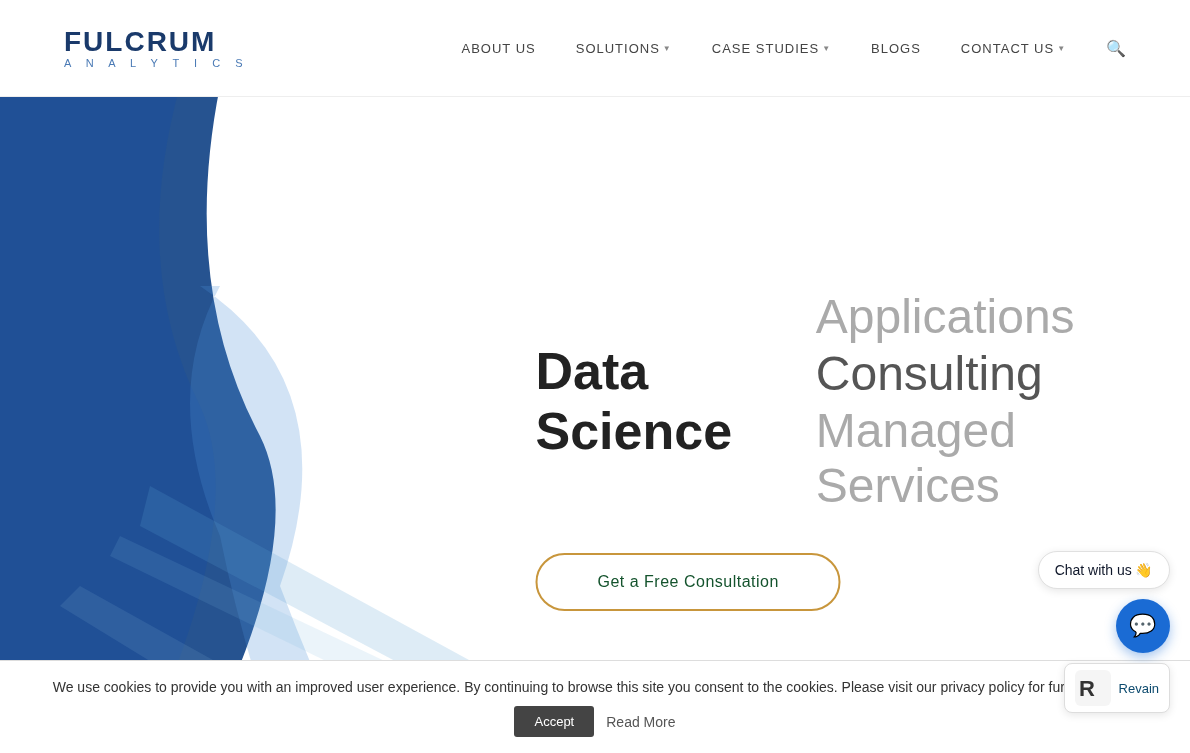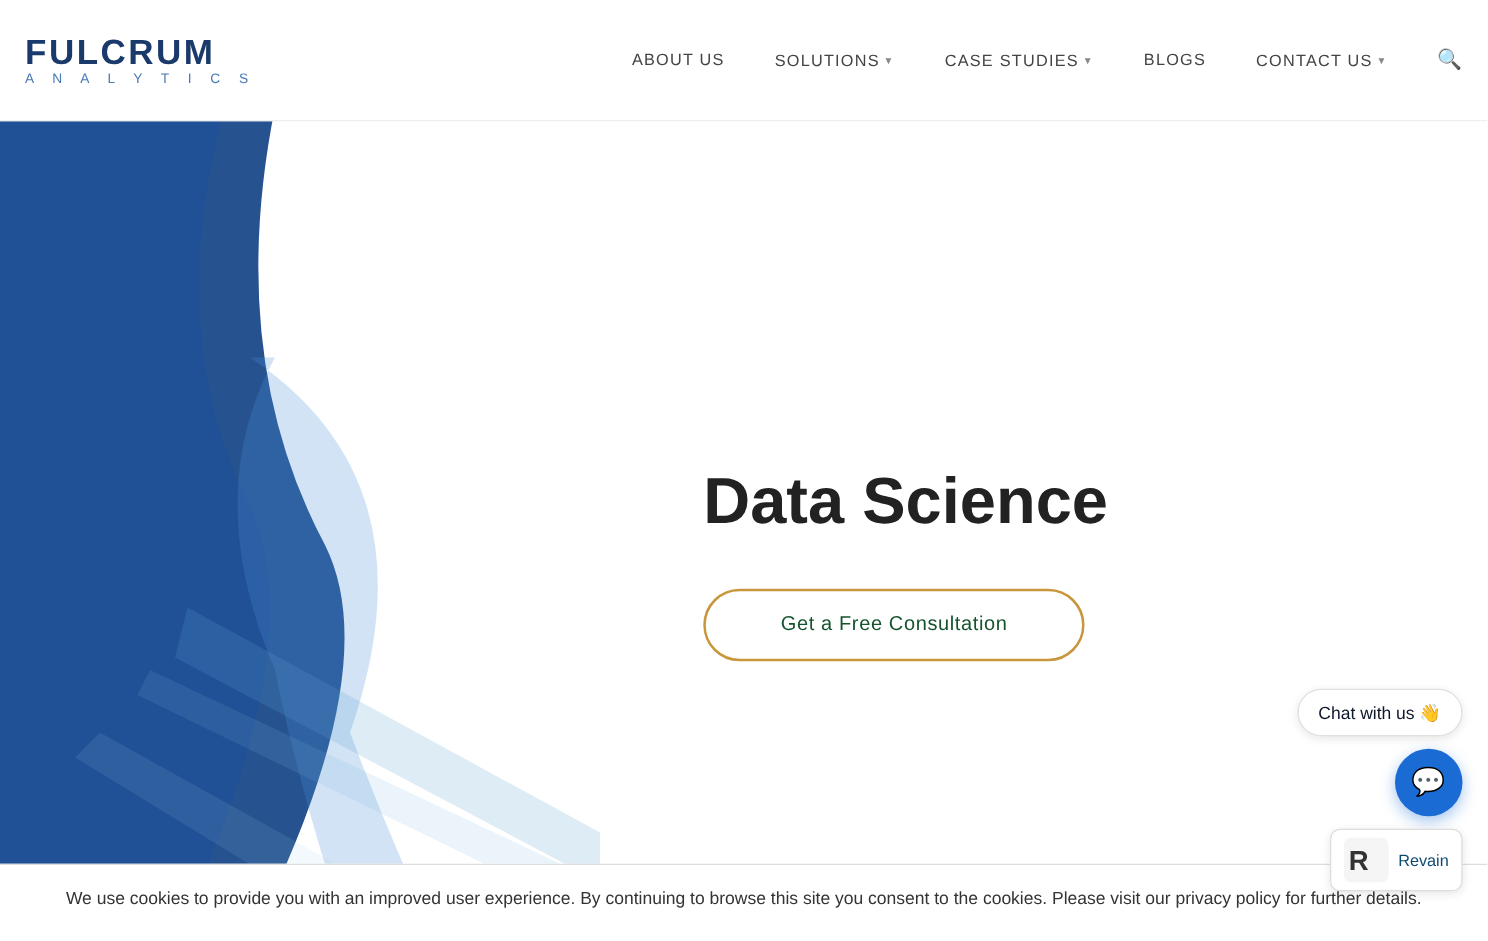--- a/index.html
+++ b/index.html
@@ -7,21 +7,21 @@
 
     
     .navbar {
       position: absolute;
       top: 0; left: 0; right: 0;
       height: 97px;
       background: #fff;
       display: flex;
       align-items: center;
       justify-content: space-between;
-      padding: 0 20px;
+      padding: 0 64px;
       z-index: 100;
       border-bottom: 1px solid #eee;
     }
     .logo {
       display: flex;
       flex-direction: column;
       line-height: 1;
     }
     .logo-fulcrum {
       font-size: 28px;
@@ -295,28 +295,37 @@
     <path d="M200,200 Q350,300 280,500 Q310,580 350,667 L280,667 Q240,550 220,450 Q160,310 220,200 Z" fill="#4a90d9" opacity="0.25"></path>
 
     <path d="M150,400 L480,580 L480,620 L140,440 Z" fill="#5a9fd4" opacity="0.2"></path>
     <path d="M120,450 L480,620 L480,650 L110,470 Z" fill="#7ab5e0" opacity="0.15"></path>
     <path d="M80,500 L380,667 L300,667 L60,520 Z" fill="#a0cce8" opacity="0.12"></path>
   </svg>
 
   <div class="hero-text-wrapper">
     <div class="hero-all-text">
       <span class="left-word">Data Science</span>
+      <div class="right-words">
+        <span class="hero-applications">Applications</span>
+        <span class="hero-consulting">Consulting</span>
+        <span class="hero-managed">Managed Services</span>
+      </div>
     </div>
 
     <button class="consultation-btn">Get a Free Consultation</button>
   </div>
 </section>
 
 <div class="cookie-banner">
   <div class="cookie-text">We use cookies to provide you with an improved user experience. By continuing to browse this site you consent to the cookies. Please visit our privacy policy for further details.</div>
+  <div class="cookie-actions">
+    <button class="accept-btn">Accept</button>
+    <a class="read-more-link" href="#">Read More</a>
+  </div>
 </div>
 
 <div class="chat-widget">
   <div class="chat-bubble">Chat with us 👋</div>
   <div class="chat-button">
     <span class="chat-icon">💬</span>
   </div>
 </div>
 
 <div class="revain-widget">

